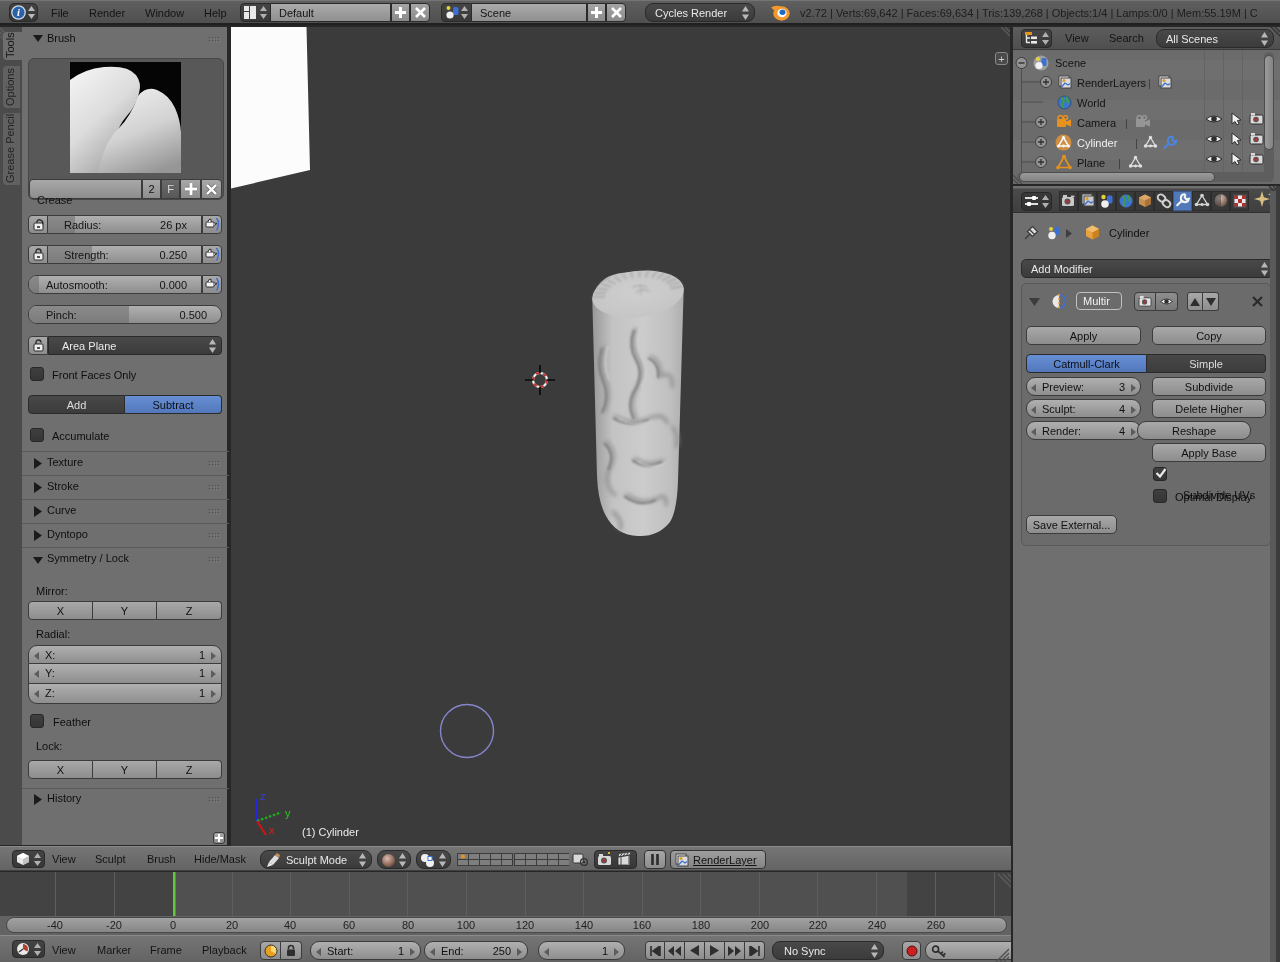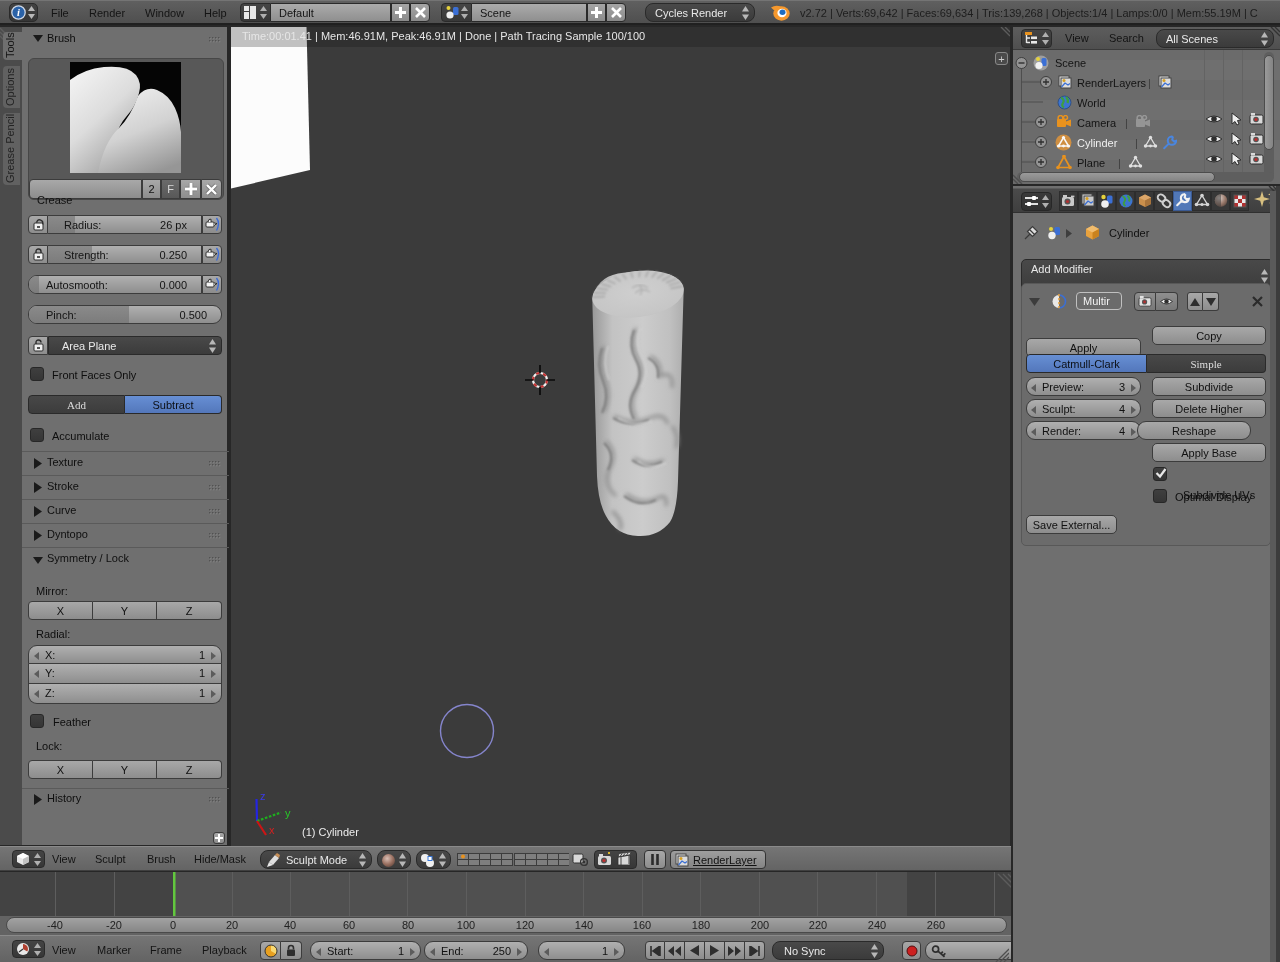--- a/index.html
+++ b/index.html
@@ -9,21 +9,21 @@
 .txt{position:absolute;white-space:nowrap;}
 .btn{position:absolute;box-sizing:border-box;background:linear-gradient(180deg,#a8a8a8,#8d8d8d);
   border:1px solid #3c3c3c;border-radius:4px;color:#111;text-align:center;}
 .num{position:absolute;box-sizing:border-box;background:linear-gradient(180deg,#b0b0b0,#8e8e8e);
   border:1px solid #3c3c3c;border-radius:9px;color:#111;}
 .mnu{position:absolute;box-sizing:border-box;background:linear-gradient(180deg,#494949,#3b3b3b);
   border:1px solid #2a2a2a;border-radius:8px;color:#e9e9e9;}
 .chk{position:absolute;box-sizing:border-box;width:14px;height:14px;background:linear-gradient(180deg,#3f3f3f,#353535);
   border:1px solid #272727;border-radius:3px;}
 .blue{background:linear-gradient(180deg,#678fd4,#5377bb)!important;color:#0c1016!important;}
-.dark{background:linear-gradient(180deg,#484848,#3c3c3c)!important;color:#dedede!important;font-family:Liberation Serif, serif;}
+.dark{background:linear-gradient(180deg,#484848,#3c3c3c)!important;color:#dedede!important;}
 .ud{position:absolute;right:4px;top:50%;margin-top:-7px;width:9px;height:14px;}
 .ctext{display:flex;align-items:center;justify-content:center;}
 </style>
 </head>
 <body>
 
 <div class="ab" id="infobar" style="left:0;top:0;width:1280px;height:25px;
   background:linear-gradient(180deg,#606060,#4f4f4f);border-bottom:2px solid #202020;">
   <div class="ab" style="left:0;top:0;width:1280px;height:1px;background:#747474;"></div>
 </div>
@@ -457,23 +457,20 @@
     <rect x="9" y="3" width="1.6" height="1.6" fill="#4f4f4f"></rect>
     <rect x="9.7" y="3.7" width="1.6" height="1.6" fill="#8f8f8f" opacity="0.6"></rect>
   </svg>
 
 <div class="ab" id="vp" style="left:231px;top:27px;width:781px;height:819px;background:#3b3b3b;border-right:2px solid #272727;overflow:hidden;">
 
   <svg class="ab" style="left:0;top:0;" width="85" height="165" viewBox="0 0 85 165">
     <path d="M0 0 L75.5 0 L79 143 L0 161.5 Z" fill="#fcfcfc"></path>
   </svg>
 
-  <div class="ab" style="left:0;top:0;width:781px;height:20px;background:rgba(16,16,16,0.25);color:#e6e6e6;">
-    <div class="txt" style="left:11px;top:3px;">Time:00:01.41 | Mem:46.91M, Peak:46.91M | Done | Path Tracing Sample 100/100</div>
-  </div>
 
   <svg class="ab" style="left:357px;top:239px;" width="100" height="275" viewBox="0 0 100 275">
     <defs>
       <linearGradient id="cylg" x1="0" y1="0" x2="1" y2="0">
         <stop offset="0" stop-color="#989898"></stop>
           <stop offset="0.22" stop-color="#c3c3c3"></stop>
         <stop offset="0.55" stop-color="#cccccc"></stop>
           <stop offset="0.85" stop-color="#c0c0c0"></stop>
           <stop offset="1" stop-color="#aeaeae"></stop>
       </linearGradient>
@@ -1140,21 +1137,21 @@
   <svg class="ab" style="left:52px;top:43px;" width="7" height="9" viewBox="0 0 7 9">
       <path d="M1 0 L7 4.5 L1 9Z" fill="#3e3e3e"></path>
     </svg>
   <svg class="ab" style="left:71px;top:38px;" width="17" height="17" viewBox="0 0 17 17">
       <path d="M8.5 1.5 L15 5 L15 12 L8.5 15.5 L2 12 L2 5 Z" fill="#e8a23e"></path>
       <path d="M8.5 1.5 L15 5 L8.5 8.5 L2 5 Z" fill="#f0bc6e"></path>
       <path d="M8.5 8.5 L15 5 L15 12 L8.5 15.5 Z" fill="#c9821e"></path>
     </svg>
   <div class="txt" style="left:96px;top:41px;color:#101010;">Cylinder</div>
 
-  <div class="mnu" style="left:8px;top:73px;width:253px;height:34px;border-radius:5px;">
+  <div class="mnu" style="left:8px;top:73px;width:253px;height:19px;border-radius:5px;">
     <div class="txt" style="left:9px;top:3px;">Add Modifier</div>
     <svg class="ud" width="9" height="14" viewBox="0 0 9 14">
         <path d="M4.5 0 L8 5.5 L1 5.5 Z" fill="#b8b8b8"></path>
         <path d="M4.5 14 L8 8.5 L1 8.5 Z" fill="#b8b8b8"></path>
       </svg>
   </div>
 
   <div class="ab" style="left:8px;top:97px;width:250px;height:263px;background:#6b6b6b;border:1px solid #585858;border-radius:5px;"></div>
 
   <svg class="ab" style="left:16px;top:112px;" width="11" height="8" viewBox="0 0 11 8">
@@ -1189,21 +1186,21 @@
   </div>
   <div class="btn ctext" style="left:190px;top:106px;width:16px;height:19px;border-radius:0 3px 3px 0;border-left:none;">
     <svg width="10" height="8" viewBox="0 0 10 8">
         <path d="M5 8 L10 0 H0 Z" fill="#2e2e2e"></path>
       </svg>
   </div>
   <svg class="ab" style="left:238px;top:109px;" width="13" height="13" viewBox="0 0 13 13">
       <path d="M2 2 L11 11 M11 2 L2 11" stroke="#2b2b2b" stroke-width="2.2"></path>
     </svg>
 
-  <div class="btn ctext" style="left:13px;top:140px;width:115px;height:19px;border-radius:5px;margin-top:12px;">Apply</div>
+  <div class="btn ctext" style="left:13px;top:140px;width:115px;height:19px;border-radius:5px;">Apply</div>
   <div class="btn ctext" style="left:139px;top:140px;width:114px;height:19px;border-radius:5px;">Copy</div>
 
   <div class="blue ab ctext" style="left:13px;top:168px;width:121px;height:19px;border:1px solid #2a2a2a;border-radius:4px 0 0 4px;">Catmull-Clark</div>
   <div class="dark ab ctext" style="left:134px;top:168px;width:119px;height:19px;border:1px solid #2a2a2a;border-left:none;border-radius:0 4px 4px 0;">Simple</div>
 
   <div class="num" style="left:13px;top:191px;width:115px;height:19px;">
     <div class="txt" style="left:15px;top:3px;">Preview:</div>
       <div class="txt" style="right:15px;top:3px;">3</div>
     <svg class="ab" style="left:4px;top:6px;" width="5" height="8" viewBox="0 0 5 8">
         <path d="M5 0 L0 4 L5 8Z" fill="#5c5c5c"></path>

